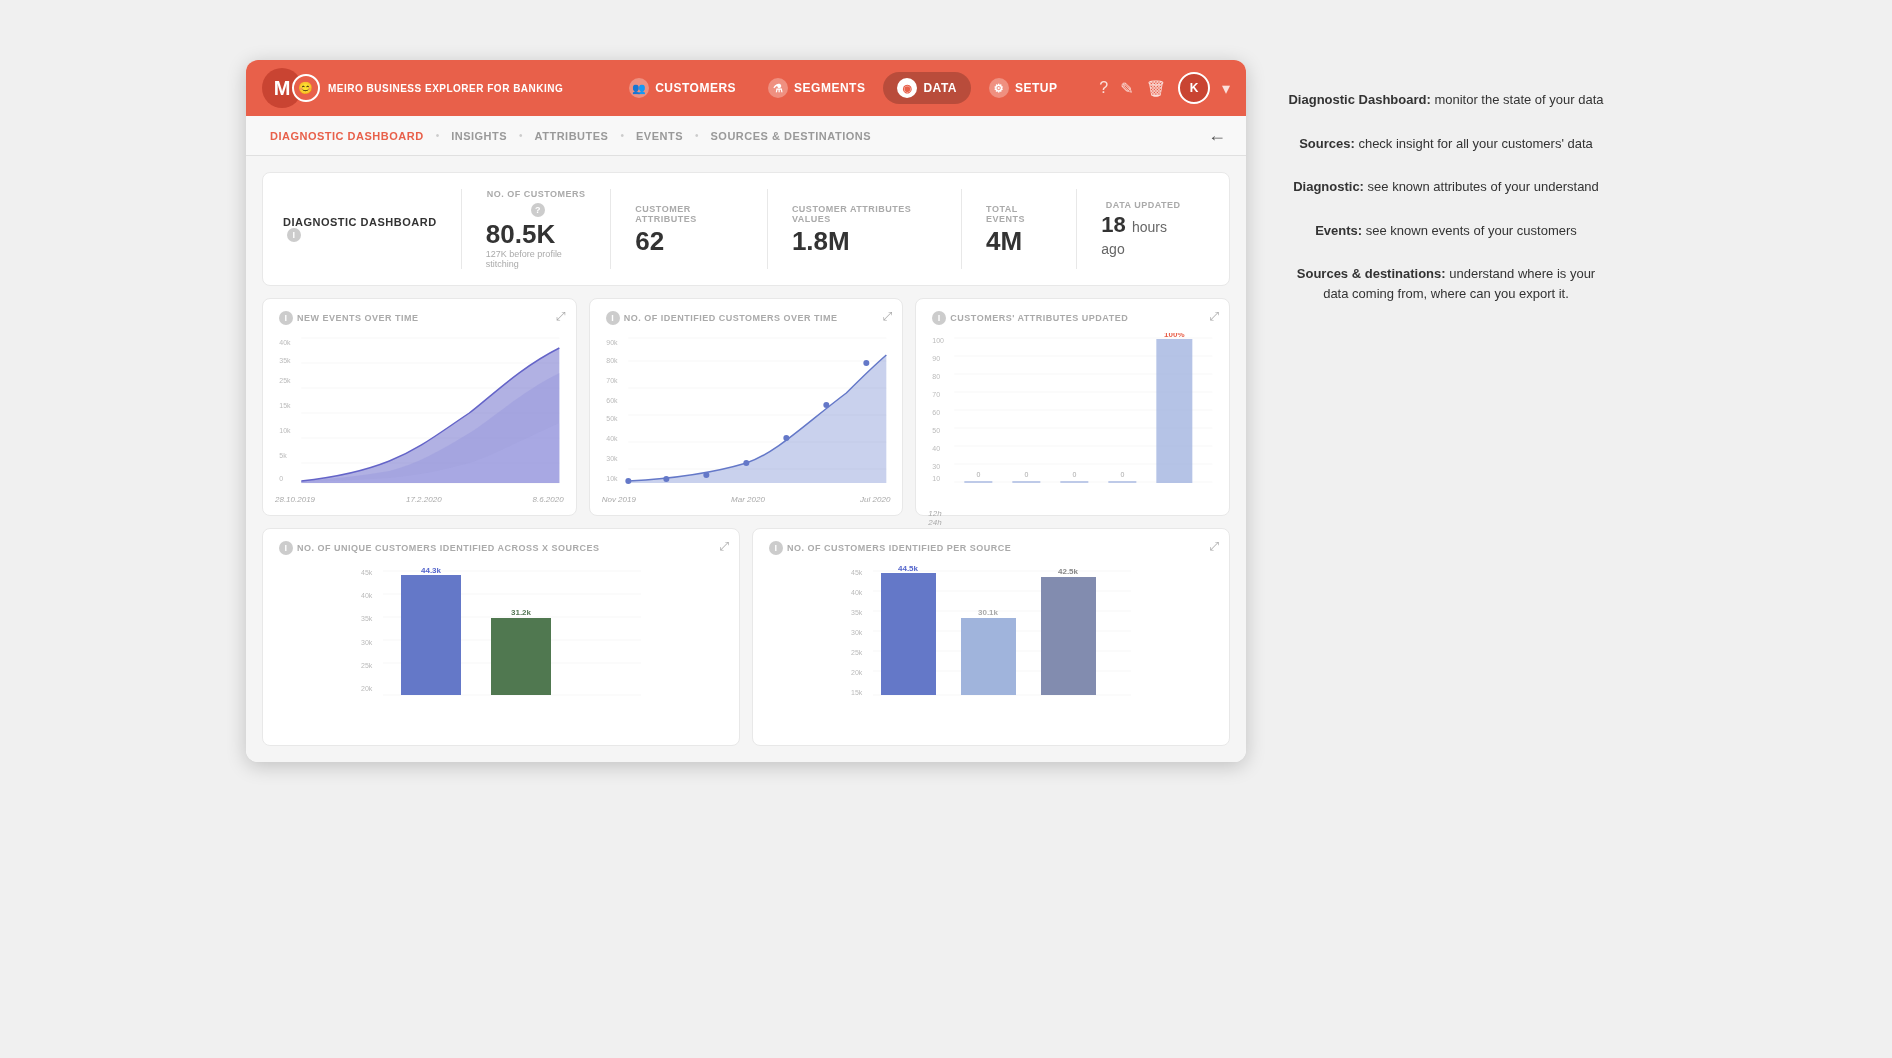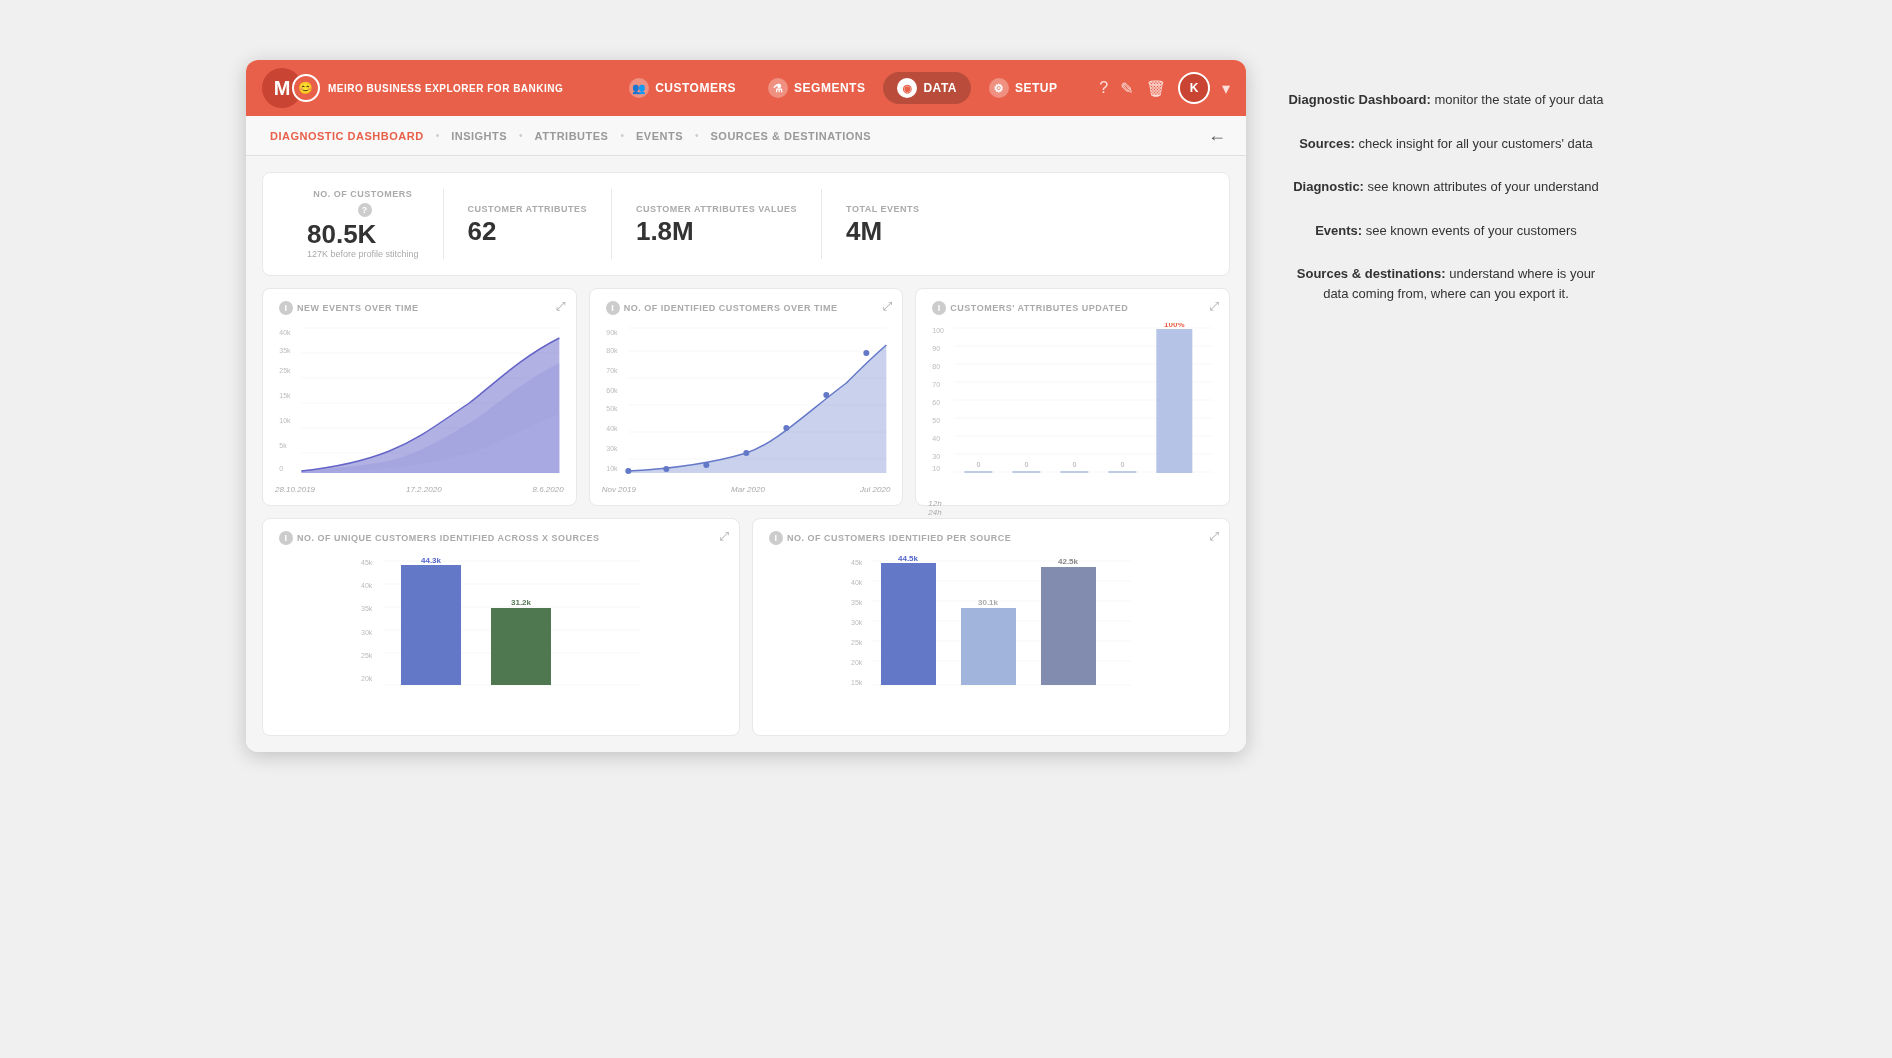--- a/index.html
+++ b/index.html
@@ -387,20 +387,26 @@
       <span class="subnav-dot">•</span>
       <span class="subnav-item">EVENTS</span>
       <span class="subnav-dot">•</span>
       <span class="subnav-item">SOURCES &amp; DESTINATIONS</span>
       <div class="arrow-indicator">←</div>
     </div>
 
     <div class="main-content">
 
       <div class="stats-row">
+        <div class="stats-label-section">
+          <div class="stats-label-title">
+            <span>DIAGNOSTIC DASHBOARD</span>
+            <span class="info-icon">i</span>
+          </div>
+        </div>
 
         <div class="stat-block">
           <div class="stat-label">
             <span>NO. OF CUSTOMERS</span>
             <span class="info-icon">?</span>
           </div>
           <div class="stat-value">80.5K</div>
           <div class="stat-sub">127K before profile stitching</div>
         </div>
 
@@ -413,20 +419,26 @@
         <div class="stat-block">
           <div class="stat-label">CUSTOMER ATTRIBUTES VALUES</div>
           <div class="stat-value">1.8M</div>
         </div>
 
         <div class="stat-block">
           <div class="stat-label">TOTAL EVENTS</div>
           <div class="stat-value">4M</div>
         </div>
 
+        <div class="stat-block">
+          <div class="stat-label">DATA UPDATED</div>
+          <div class="stat-value large">
+            <span>18</span> <span style="font-size:14px;font-weight:400;color:#666;">hours ago</span>
+          </div>
+        </div>
       </div>
 
       <div class="charts-grid">
 
         <div class="chart-card">
           <div class="chart-title">
             <span class="info-icon">i</span>
             <span>NEW EVENTS OVER TIME</span>
           </div>
           <div class="expand-btn">⤢</div>

